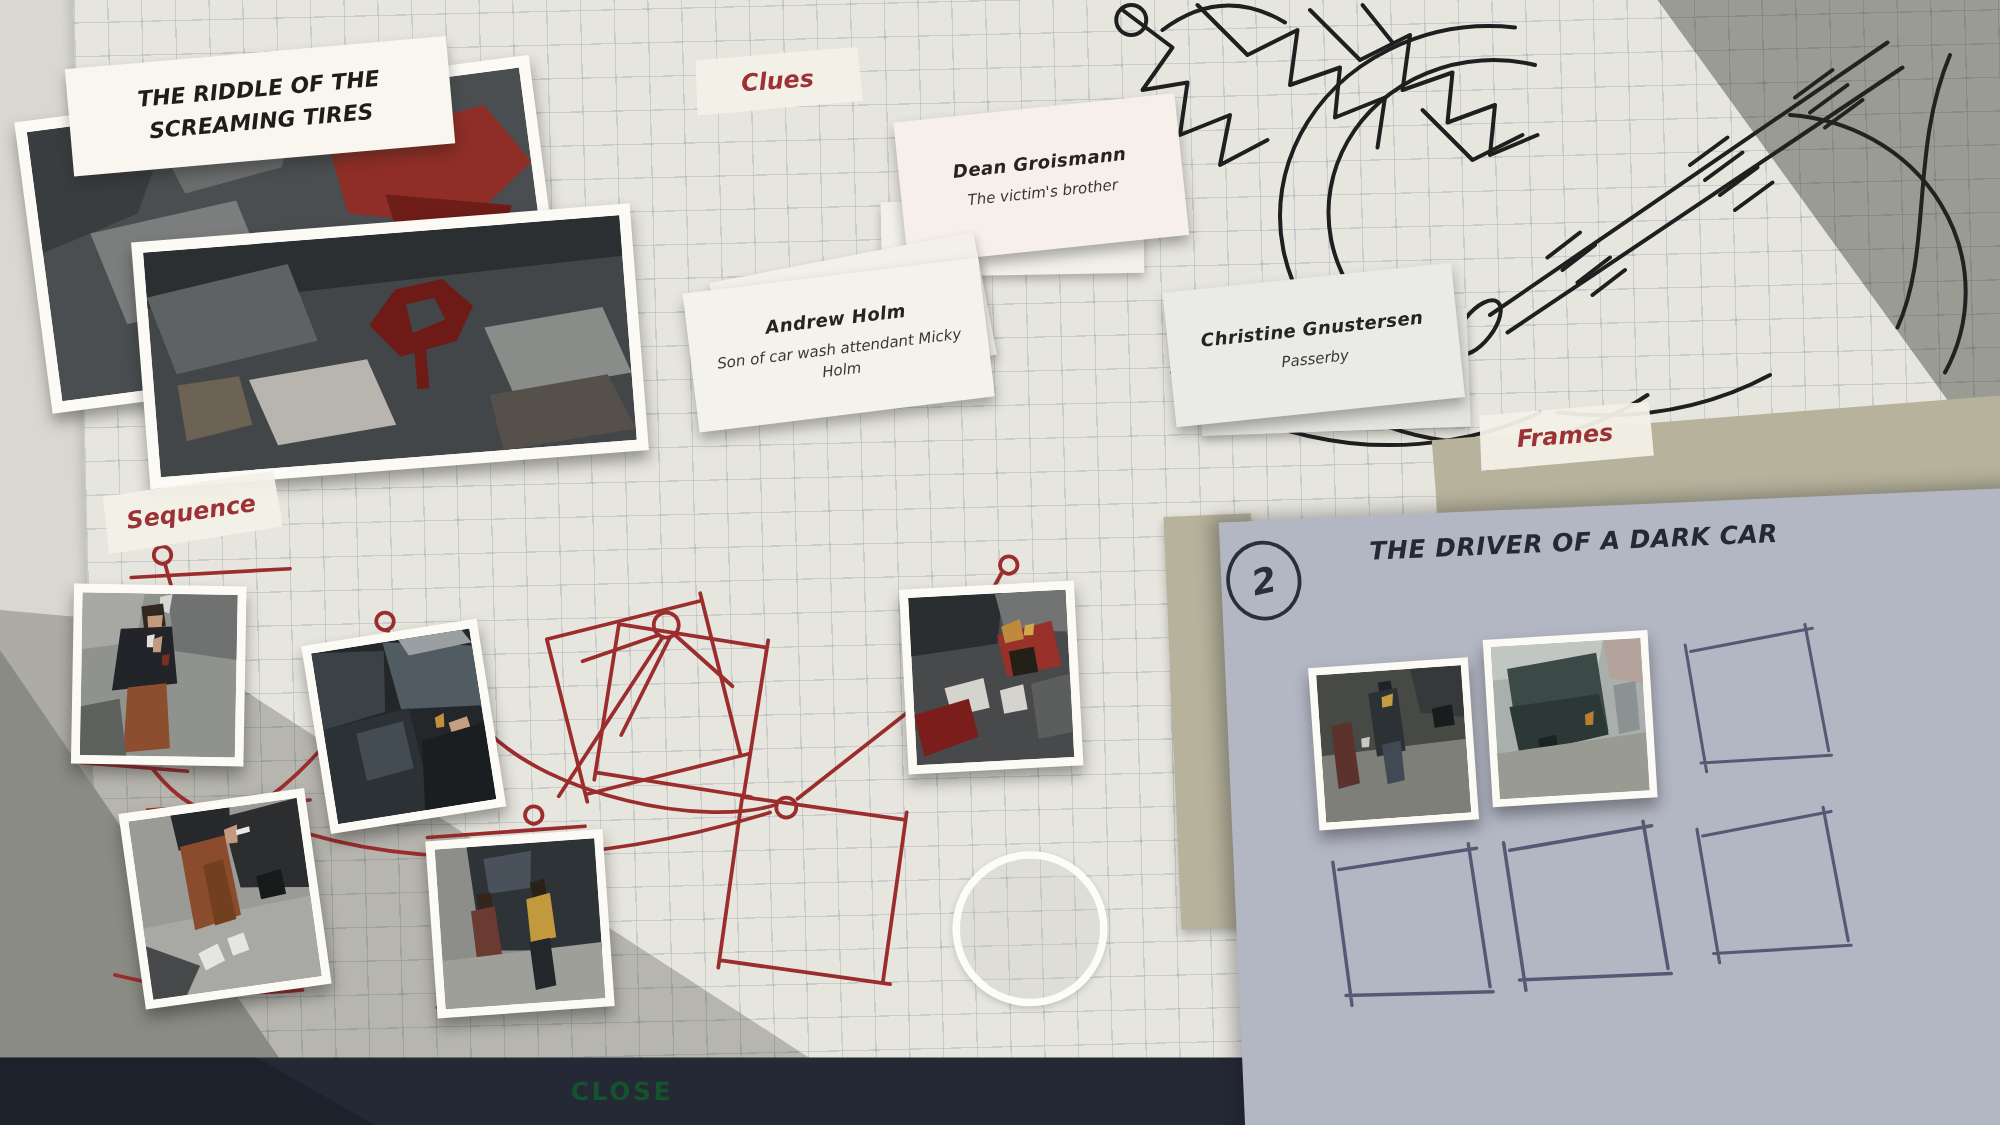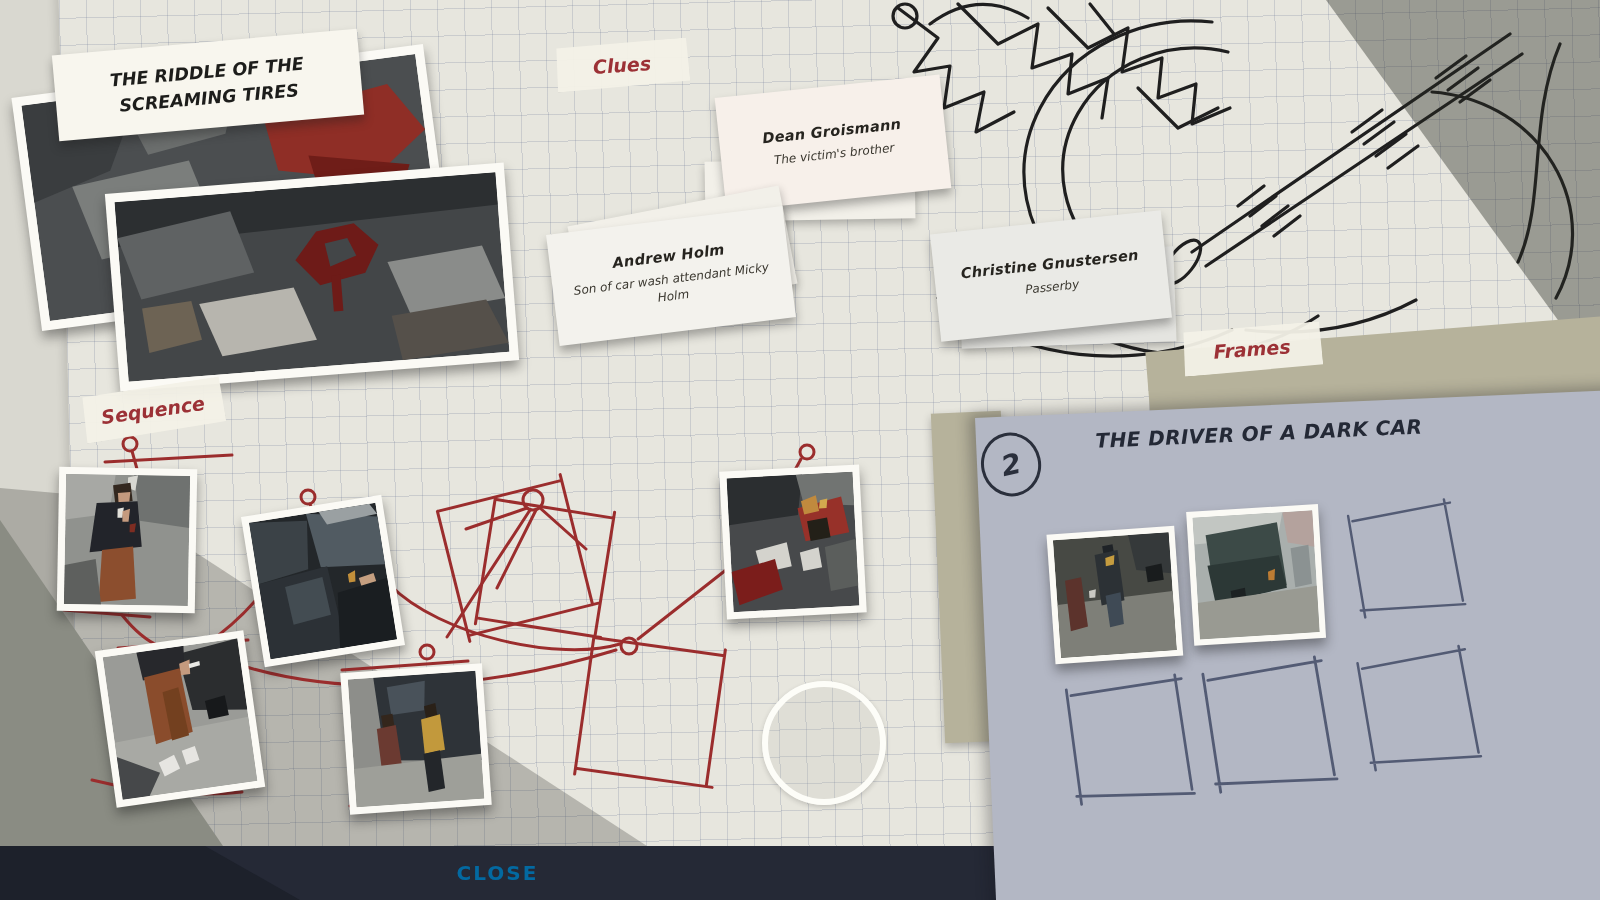--- a/index.html
+++ b/index.html
@@ -50,21 +50,21 @@
     border-radius:50%;display:flex;align-items:center;justify-content:center;
     font-size:28px;font-weight:bold;font-style:italic;color:#2a2f3c;transform:rotate(-10deg);}
   #frames-panel .panel-title{position:absolute;left:118px;top:16px;width:330px;text-align:center;
     font-weight:bold;font-style:italic;font-size:20px;color:#242936;letter-spacing:.4px;}
   .slot svg{display:block;width:100%;height:100%;}
   
   #footer-bar{left:0;top:846px;width:1600px;height:54px;background:#252936;}
   #footer-dark{left:0;top:846px;width:320px;height:54px;background:#1d212b;
     clip-path:polygon(0 0,205px 0,300px 54px,0 54px);}
   #close-btn{left:0;top:846px;width:995px;height:54px;display:flex;align-items:center;justify-content:center;
-    color:#0369a1;font-weight:bold;font-size:20px;letter-spacing:2px;cursor:pointer;}
+    color:#14532d;font-weight:bold;font-size:20px;letter-spacing:2px;cursor:pointer;}
   .circle-slot{border:6px solid #fdfdf8;border-radius:50%;background:rgba(190,190,180,.18);
     box-shadow:0 2px 5px rgba(40,40,40,.2);}
 </style>
 </head>
 <body>
 
 <div id="stage">
 
   <div id="paper" class="abs"></div>
 

